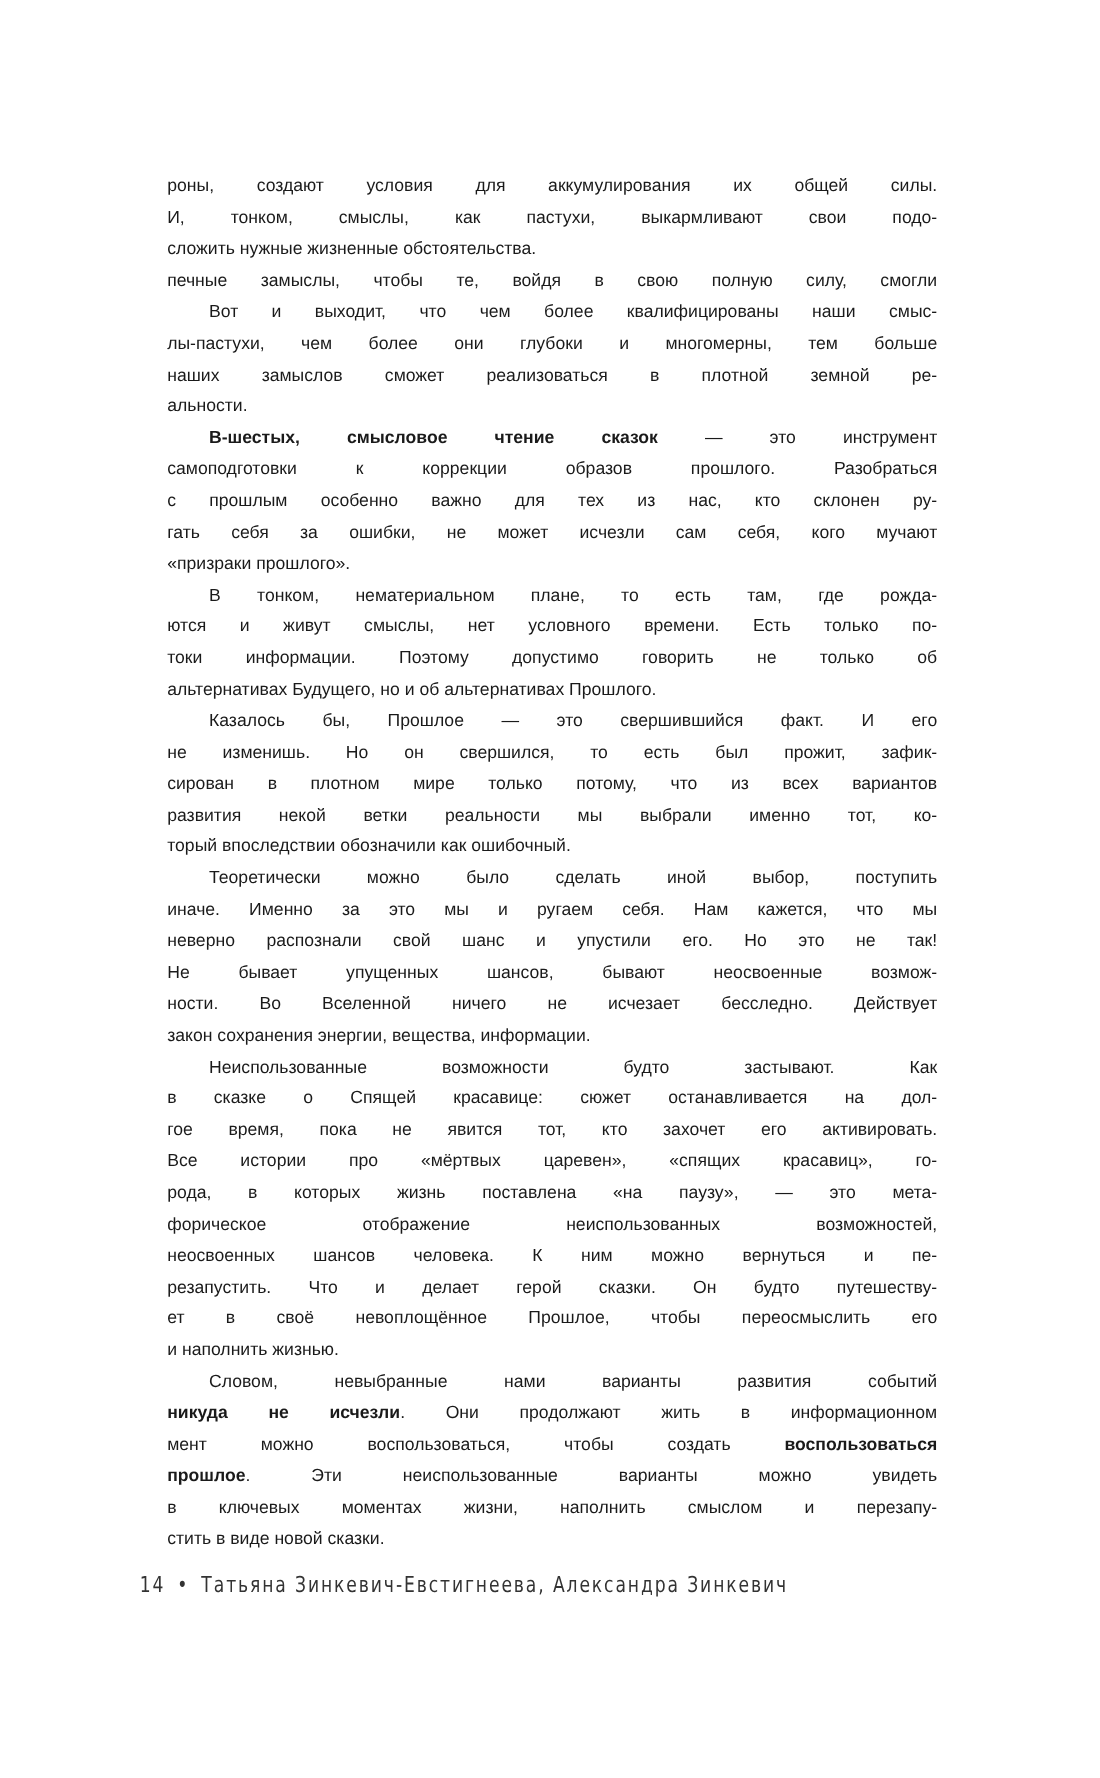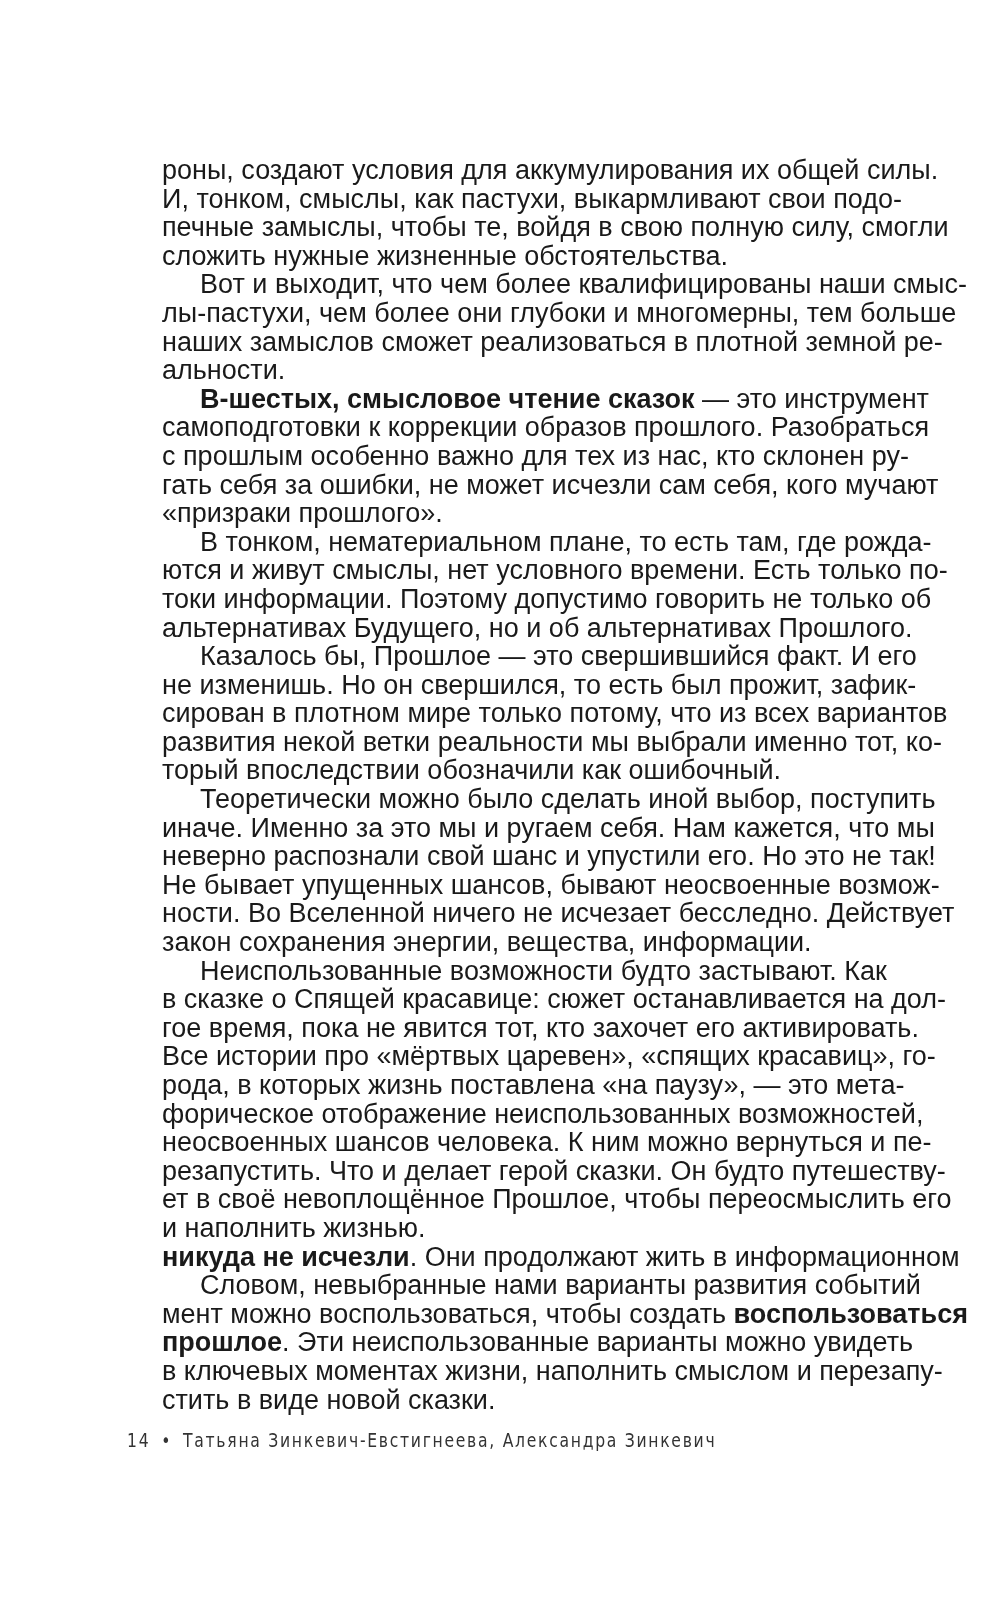--- a/index.html
+++ b/index.html
@@ -9,25 +9,25 @@
   }
   body {
     width: 1000px;
     height: 1616px;
     position: relative;
     overflow: hidden;
     color: #1a1a1a;
   }
   .page-body {
     position: absolute;
-    left: 162px;
+    left: 152px;
     top: 156px;
     width: 700px;
     font-family: "Liberation Sans", sans-serif;
-    font-size: 27px;
+    font-size: 16px;
     line-height: 28.6px;
     text-align: justify;
     hyphens: manual;
   }
   .para {
     margin: 0;
     text-indent: 38px;
   }
   .para.no-indent {
     text-indent: 0;
@@ -67,22 +67,22 @@
   }
 </style>
 </head>
 <body>
 
 <div class="page-body">
 
   <p class="para no-indent">
     <span class="line">роны, создают условия для аккумулирования их общей силы.</span>
     <span class="line">И, тонком, смыслы, как пастухи, выкармливают свои подо-</span>
+    <span class="line last">сложить нужные жизненные обстоятельства.</span>
     <span class="line">печные замыслы, чтобы те, войдя в свою полную силу, смогли</span>
-    <span class="line last">сложить нужные жизненные обстоятельства.</span>
   </p>
 
   <p class="para no-indent">
     <span class="line first">Вот и выходит, что чем более квалифицированы наши смыс-</span>
     <span class="line">лы-пастухи, чем более они глубоки и многомерны, тем больше</span>
     <span class="line">наших замыслов сможет реализоваться в плотной земной ре-</span>
     <span class="line last">альности.</span>
   </p>
 
   <p class="para no-indent">
@@ -124,22 +124,22 @@
     <span class="line">Все истории про «мёртвых царевен», «спящих красавиц», го-</span>
     <span class="line">рода, в которых жизнь поставлена «на паузу», — это мета-</span>
     <span class="line">форическое отображение неиспользованных возможностей,</span>
     <span class="line">неосвоенных шансов человека. К ним можно вернуться и пе-</span>
     <span class="line">резапустить. Что и делает герой сказки. Он будто путешеству-</span>
     <span class="line">ет в своё невоплощённое Прошлое, чтобы переосмыслить его</span>
     <span class="line last">и наполнить жизнью.</span>
   </p>
 
   <p class="para no-indent">
+    <span class="line first">Словом, невыбранные нами варианты развития событий</span>
     <span class="line"><b>никуда не исчезли</b><span>. Они продолжают жить в информационном</span></span>
-    <span class="line first">Словом, невыбранные нами варианты развития событий</span>
     <span class="line"><span>мент можно воспользоваться, чтобы создать </span><b>воспользоваться</b></span>
     <span class="line"><b>прошлое</b><span>. Эти неиспользованные варианты можно увидеть</span></span>
     <span class="line">в ключевых моментах жизни, наполнить смыслом и перезапу-</span>
     <span class="line last">стить в виде новой сказки.</span>
   </p>
 
 </div>
 
 <div class="footer">
   <span>14</span><span class="bullet">•</span><span>Татьяна Зинкевич-Евстигнеева, Александра Зинкевич</span>

